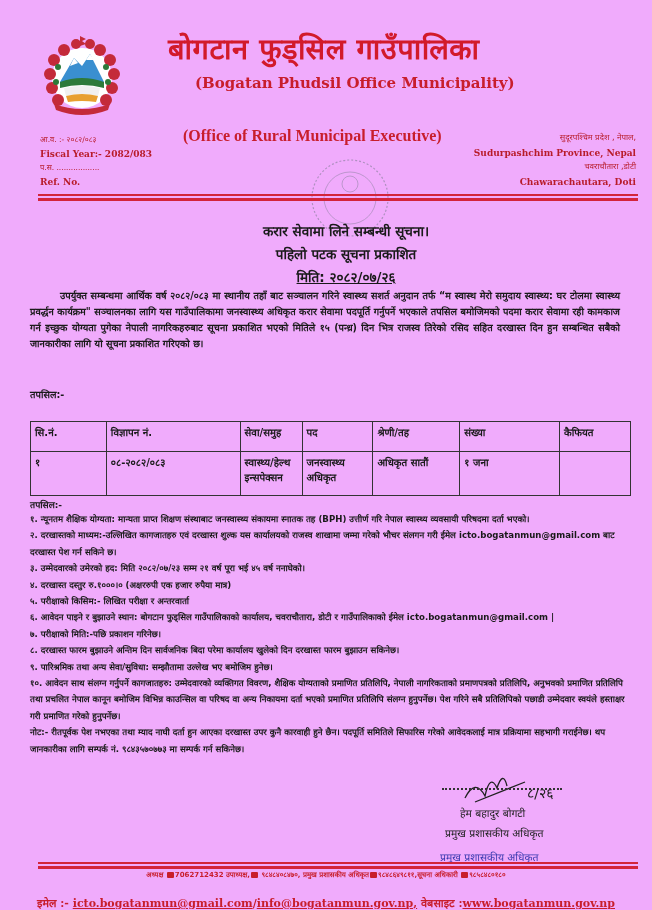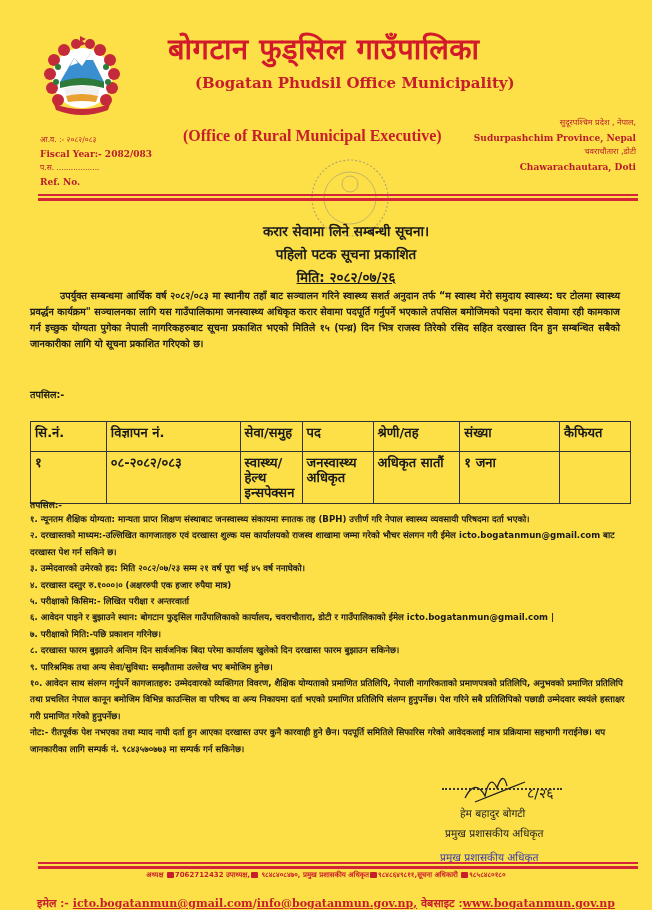--- a/index.html
+++ b/index.html
@@ -1,51 +1,51 @@
 <!DOCTYPE html>
 <html><head>
   <meta charset="utf-8">
   <style>
     * { box-sizing: border-box; margin: 0; padding: 0; }
     html, body { width: 652px; height: 910px; background: #ffffff; overflow: hidden; }
     body { position: relative; font-family: "DejaVu Serif", "Liberation Serif", serif; color: #1a1a1a; }
 
-    .page { position: absolute; inset: 0; background: #fde047; }
+    .page { position: absolute; inset: 0; background: #f0abfc; }
 
     
     .emblem { position: absolute; left: 36px; top: 30px; width: 92px; height: 92px; }
     .title-np { position: absolute; left: 168px; top: 28px; width: 320px; text-align: left;
       font-family: "DejaVu Sans", sans-serif; font-size: 29px; font-weight: bold; color: #d21a2a; letter-spacing: 0.5px; }
     .title-en { position: absolute; left: 195px; top: 74px; font-family: "DejaVu Serif", serif; font-size: 15px; font-weight: bold; color: #c81e2c; }
     .office-np { position: absolute; left: 200px; top: 98px; font-family: "DejaVu Sans", sans-serif; font-size: 17px; font-weight: bold; color: #c81e2c; }
     .office-en { position: absolute; left: 183px; top: 127px; font-family: Liberation Serif, serif; font-size: 16px; font-weight: bold; color: #c81e2c; }
 
     .meta-left { position: absolute; left: 40px; top: 133px; font-size: 9px; color: #b81c2a; line-height: 14px; font-weight: bold; }
     .meta-left .np { font-family: "DejaVu Sans", sans-serif; font-size: 7.5px; font-weight: normal; }
-    .meta-right { position: absolute; right: 16px; top: 116px; text-align: right; font-size: 9px; color: #b81c2a; line-height: 14.5px; font-weight: bold; }
+    .meta-right { position: absolute; right: 16px; top: 131px; text-align: right; font-size: 9px; color: #b81c2a; line-height: 14.5px; font-weight: bold; }
     .meta-right .np { font-family: "DejaVu Sans", sans-serif; font-size: 8px; font-weight: normal; }
 
     .rule-top { position: absolute; left: 38px; right: 14px; top: 194px; height: 7px; }
     .rule-top .thin { height: 2px; background: #d3243a; margin-bottom: 2px; }
     .rule-top .thick { height: 3px; background: #d3243a; }
 
     .stamp { position: absolute; left: 295px; top: 148px; width: 110px; height: 100px; opacity: 0.55; }
 
     
     .heading { position: absolute; left: 12px; right: 0; text-align: center; font-family: "DejaVu Sans", sans-serif; font-weight: bold; color: #1a1a1a; margin-left: 28px; }
     .h1 { top: 222px; font-size: 13.5px; }
     .h2 { top: 245px; font-size: 13.5px; }
     .h3 { top: 268px; font-size: 13.5px; text-decoration: underline; }
 
     .body-text { position: absolute; left: 30px; width: 590px; font-family: "DejaVu Sans", sans-serif; font-size: 9.6px; font-weight: bold; line-height: 16px; color: #1a1a1a; text-align: justify; }
     .para { top: 288px; text-indent: 30px; }
     .tapasil1 { position: absolute; left: 30px; top: 388px; font-family: "DejaVu Sans", sans-serif; font-size: 9.6px; font-weight: bold; }
 
     
-    table.posts { position: absolute; left: 30px; top: 421px; width: 601px; border-collapse: collapse; font-family: "DejaVu Sans", sans-serif; font-size: 13px; font-weight: bold; }
+    table.posts { position: absolute; left: 30px; top: 421px; width: 601px; border-collapse: collapse; font-family: "DejaVu Sans", sans-serif; font-size: 10px; font-weight: bold; }
     table.posts th, table.posts td { border: 1px solid #333; vertical-align: top; text-align: left; padding: 3px 4px; font-weight: bold; line-height: 15px; }
     table.posts th { height: 30px; }
     table.posts td { height: 44px; }
 
     .tapasil2 { position: absolute; left: 30px; top: 498px; font-family: "DejaVu Sans", sans-serif; font-size: 9px; font-weight: bold; }
 
     .notes { position: absolute; left: 30px; top: 511px; width: 600px; font-family: "DejaVu Sans", sans-serif; font-size: 8.6px; font-weight: bold; line-height: 16.4px; color: #1a1a1a; }
     .notes .item { display: block; }
 
     

